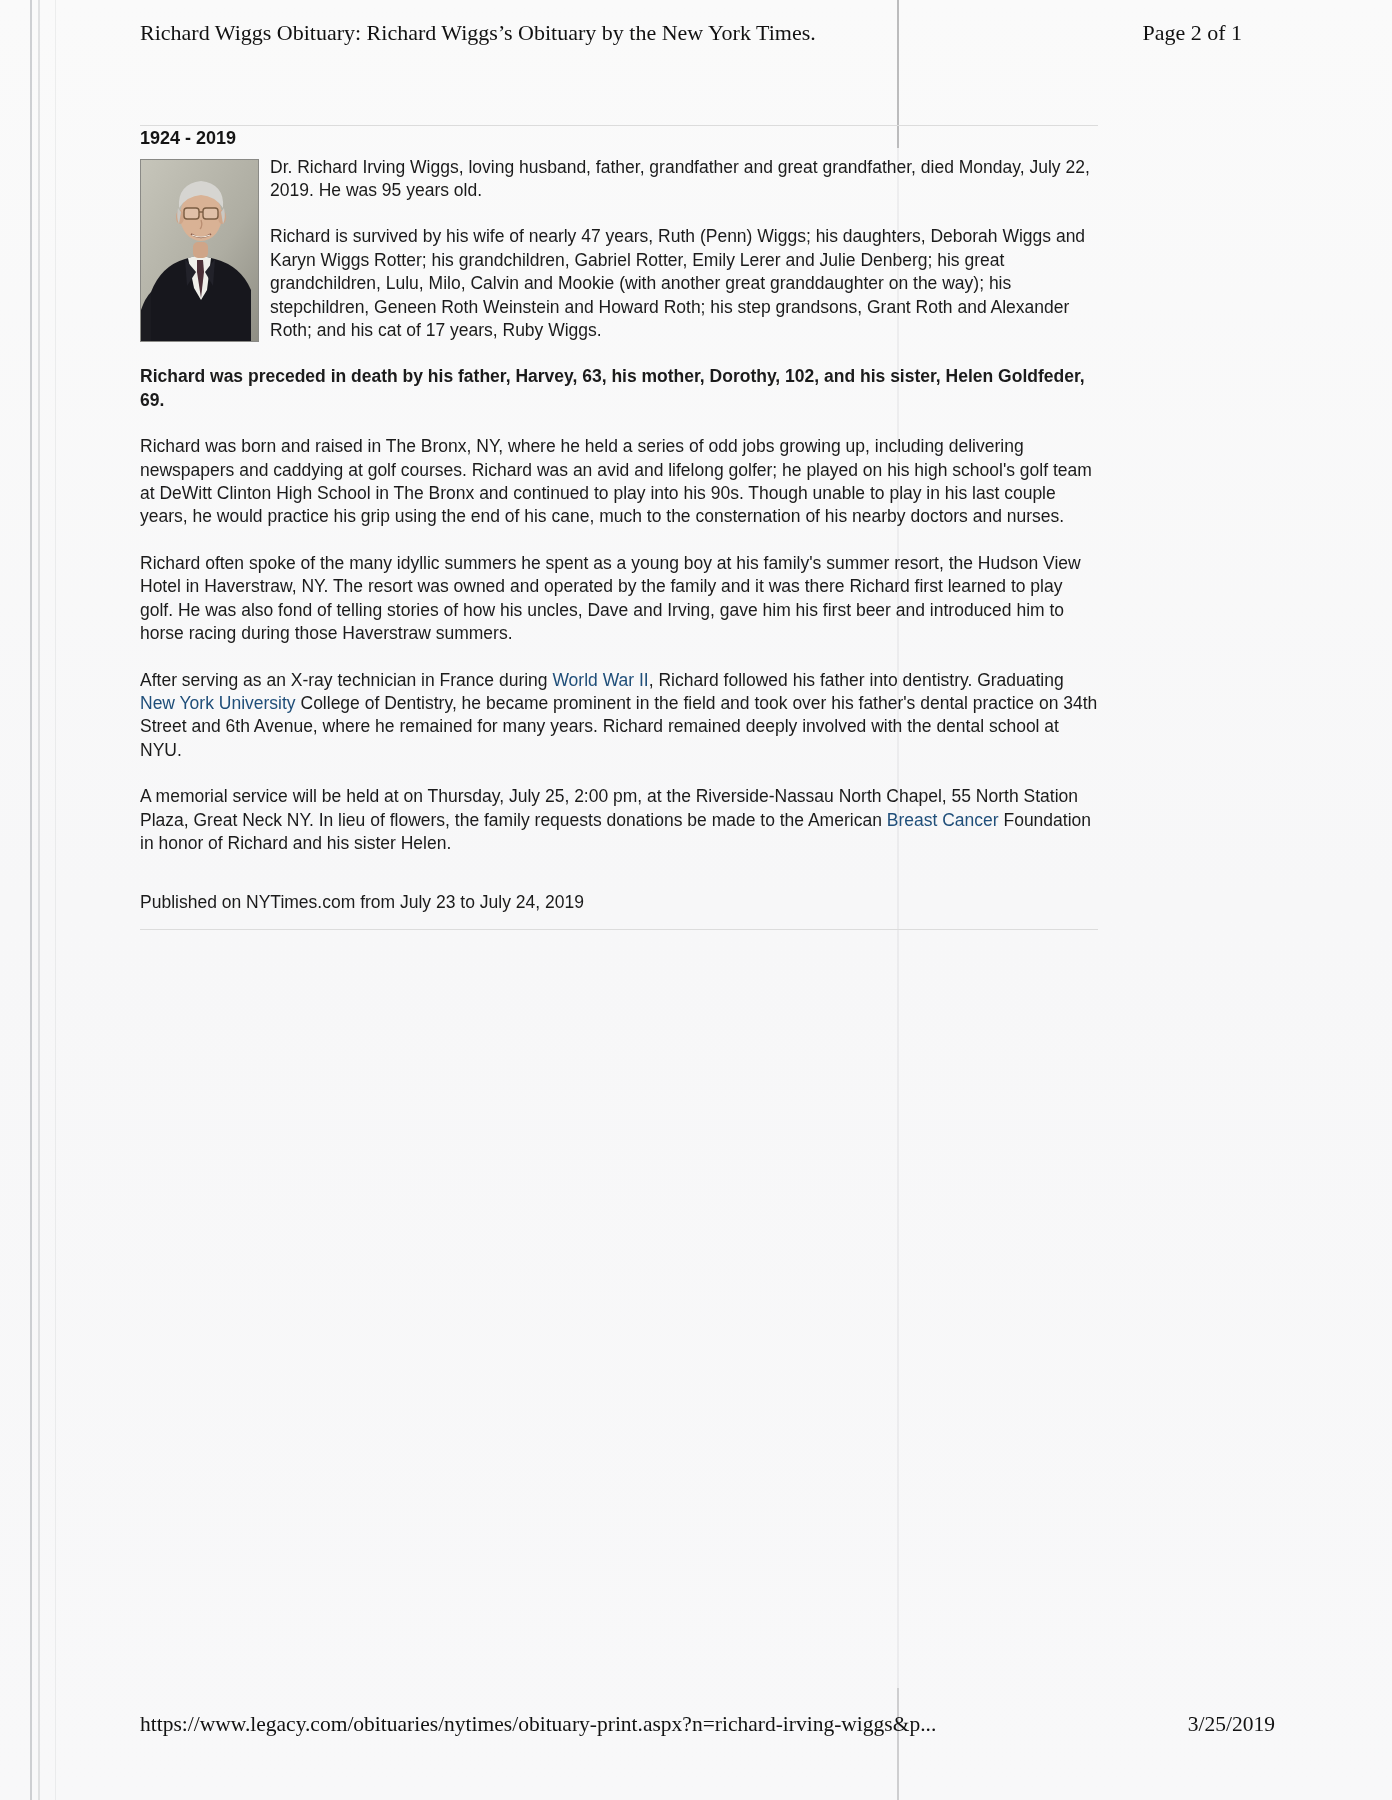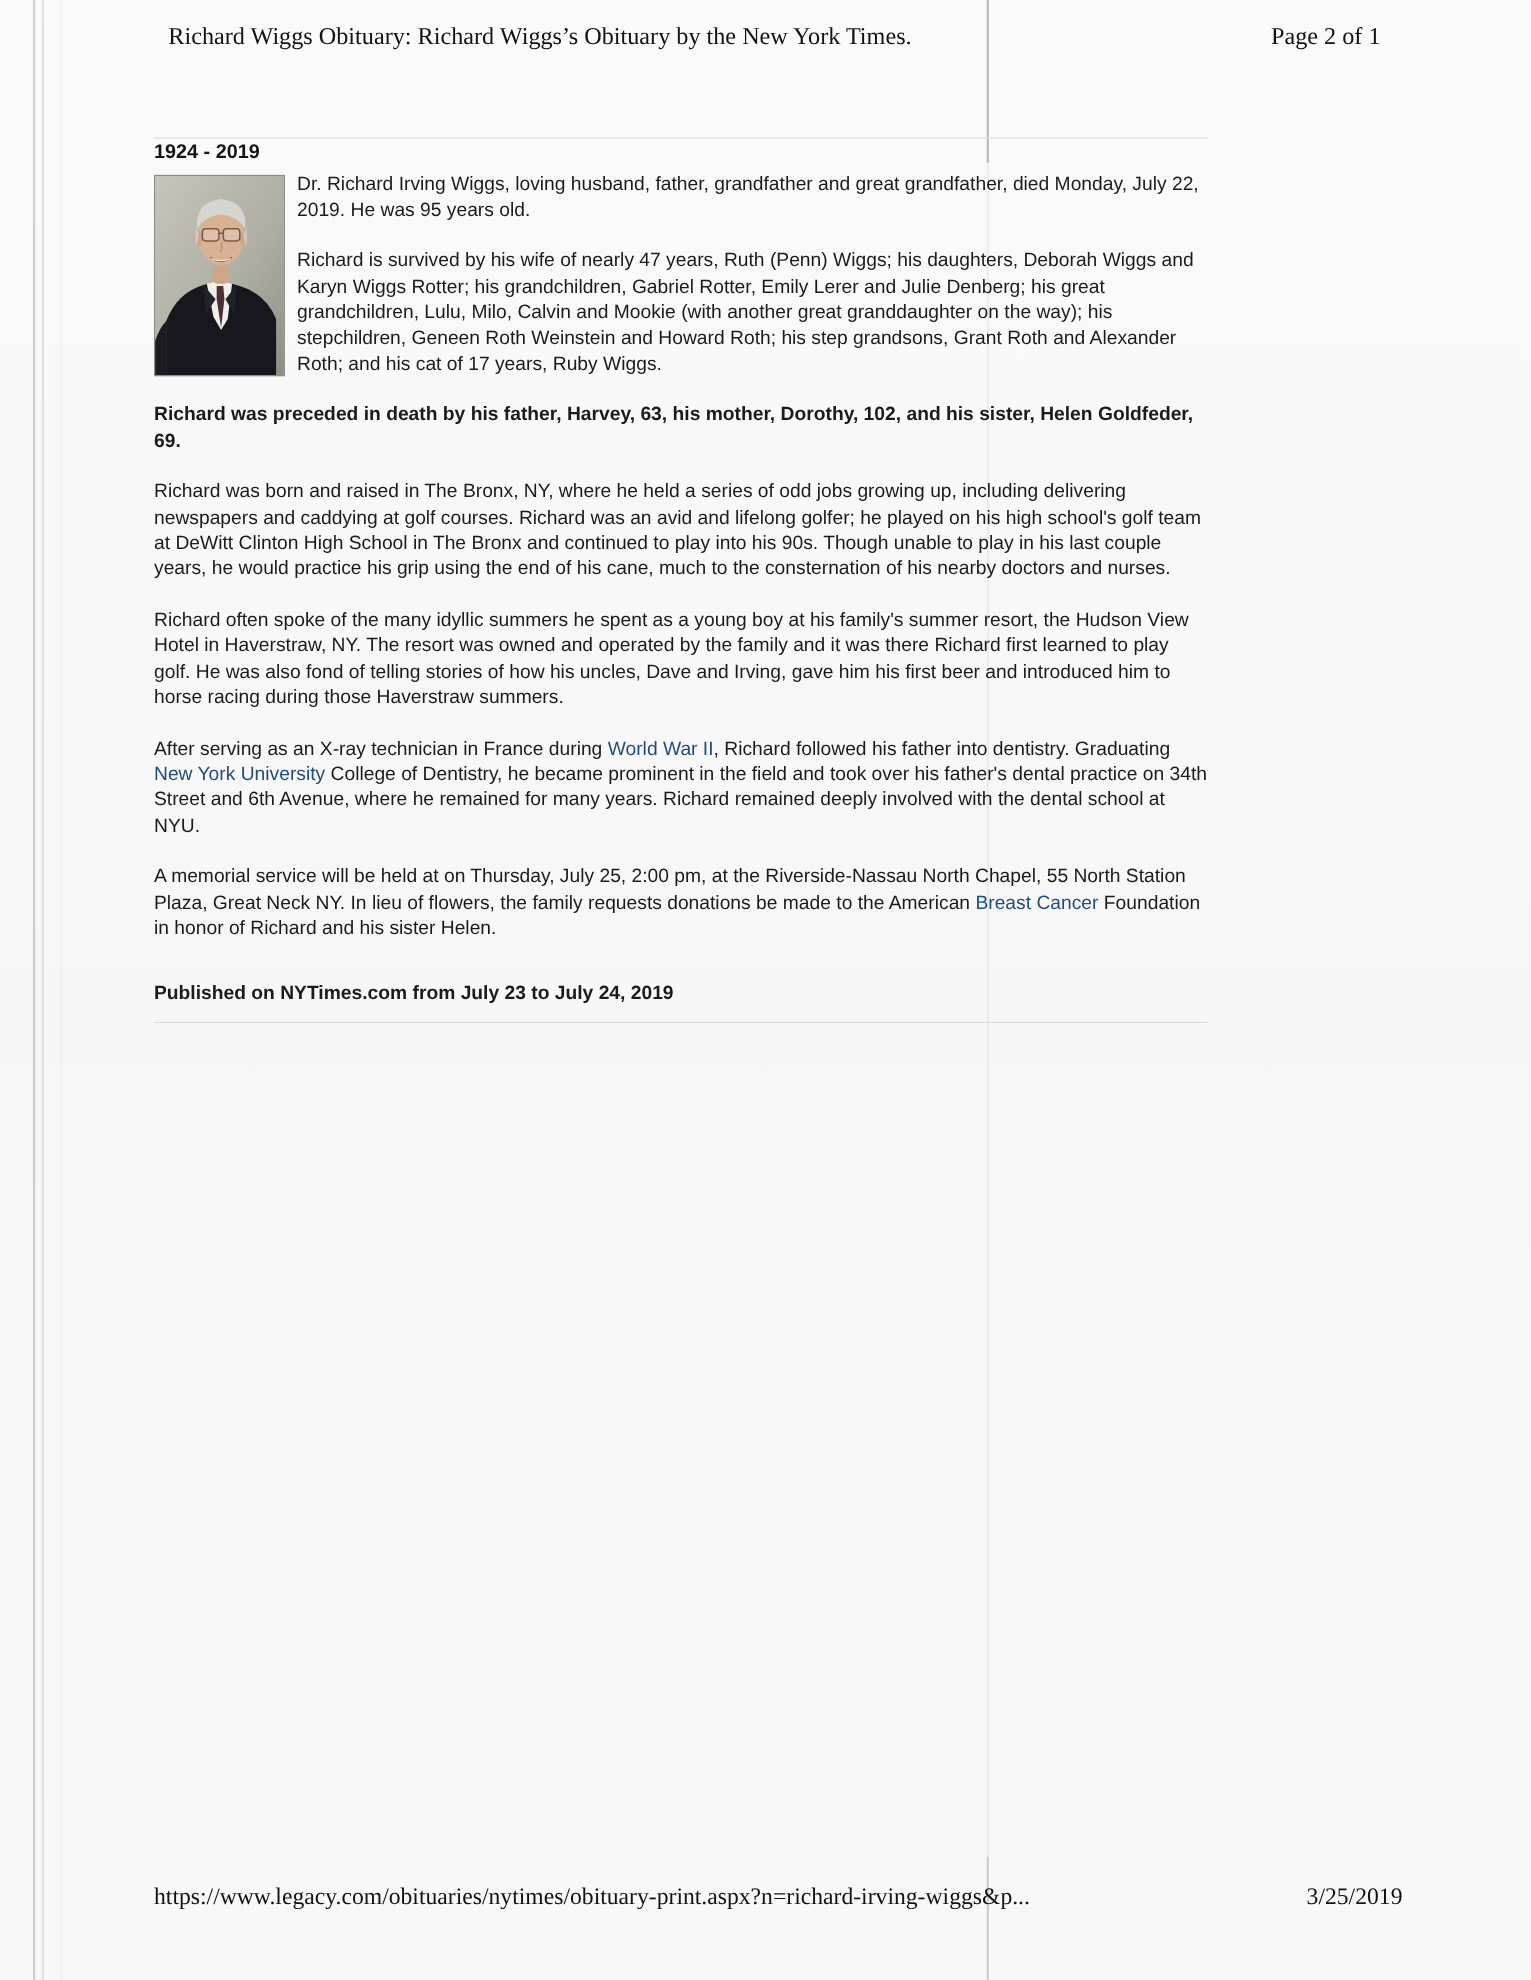--- a/index.html
+++ b/index.html
@@ -19,21 +19,21 @@
   .streak{position:absolute;top:0;height:1800px;pointer-events:none;}
   .streak.s1{left:30px;width:2px;background:rgba(140,146,152,0.40);}
   .streak.s2{left:38px;width:2px;background:rgba(160,166,170,0.28);}
   .streak.s3{left:55px;width:1px;background:rgba(170,175,180,0.18);}
   .fold{position:absolute;left:897px;width:2px;pointer-events:none;}
   .fold.top{top:0;height:148px;background:rgba(125,125,128,0.50);}
   .fold.mid{top:148px;height:1540px;background:rgba(140,140,143,0.10);}
   .fold.bottom{top:1688px;height:112px;background:rgba(130,130,133,0.35);}
 
   .header-row{
-    position:absolute;left:153px;top:20px;width:1102px;
+    position:absolute;left:140px;top:20px;width:1102px;
     display:flex;justify-content:space-between;align-items:baseline;
     font-family:"Liberation Serif",serif;
     font-size:22px;color:#121212;
   }
 
   .content{
     position:absolute;left:140px;top:125px;width:958px;
   }
   .rule{border:none;border-top:1px solid #dcdcdc;margin:0;}
   .obit-name{
@@ -51,21 +51,21 @@
     background:#b3b2a8;
   }
   .photo-frame svg{display:block;}
   .content p{
     font-size:17.5px;line-height:23.4px;
     margin:0 0 23px 0;color:#1b1b1b;
   }
   .clear-photo{clear:left;font-weight:bold;}
   .doc-link{color:#1f4e79;text-decoration:none;}
   .published{
-    font-weight:bold;margin-top:36px !important;margin-bottom:14px !important;
+    font-weight:normal;margin-top:36px !important;margin-bottom:14px !important;
     color:#161616;
   }
   .footer-row{
     position:absolute;left:140px;top:1712px;width:1135px;
     display:flex;justify-content:space-between;align-items:baseline;
     font-family:"Liberation Serif",serif;
     font-size:21.5px;color:#121212;
   }
 </style>
 </head>

